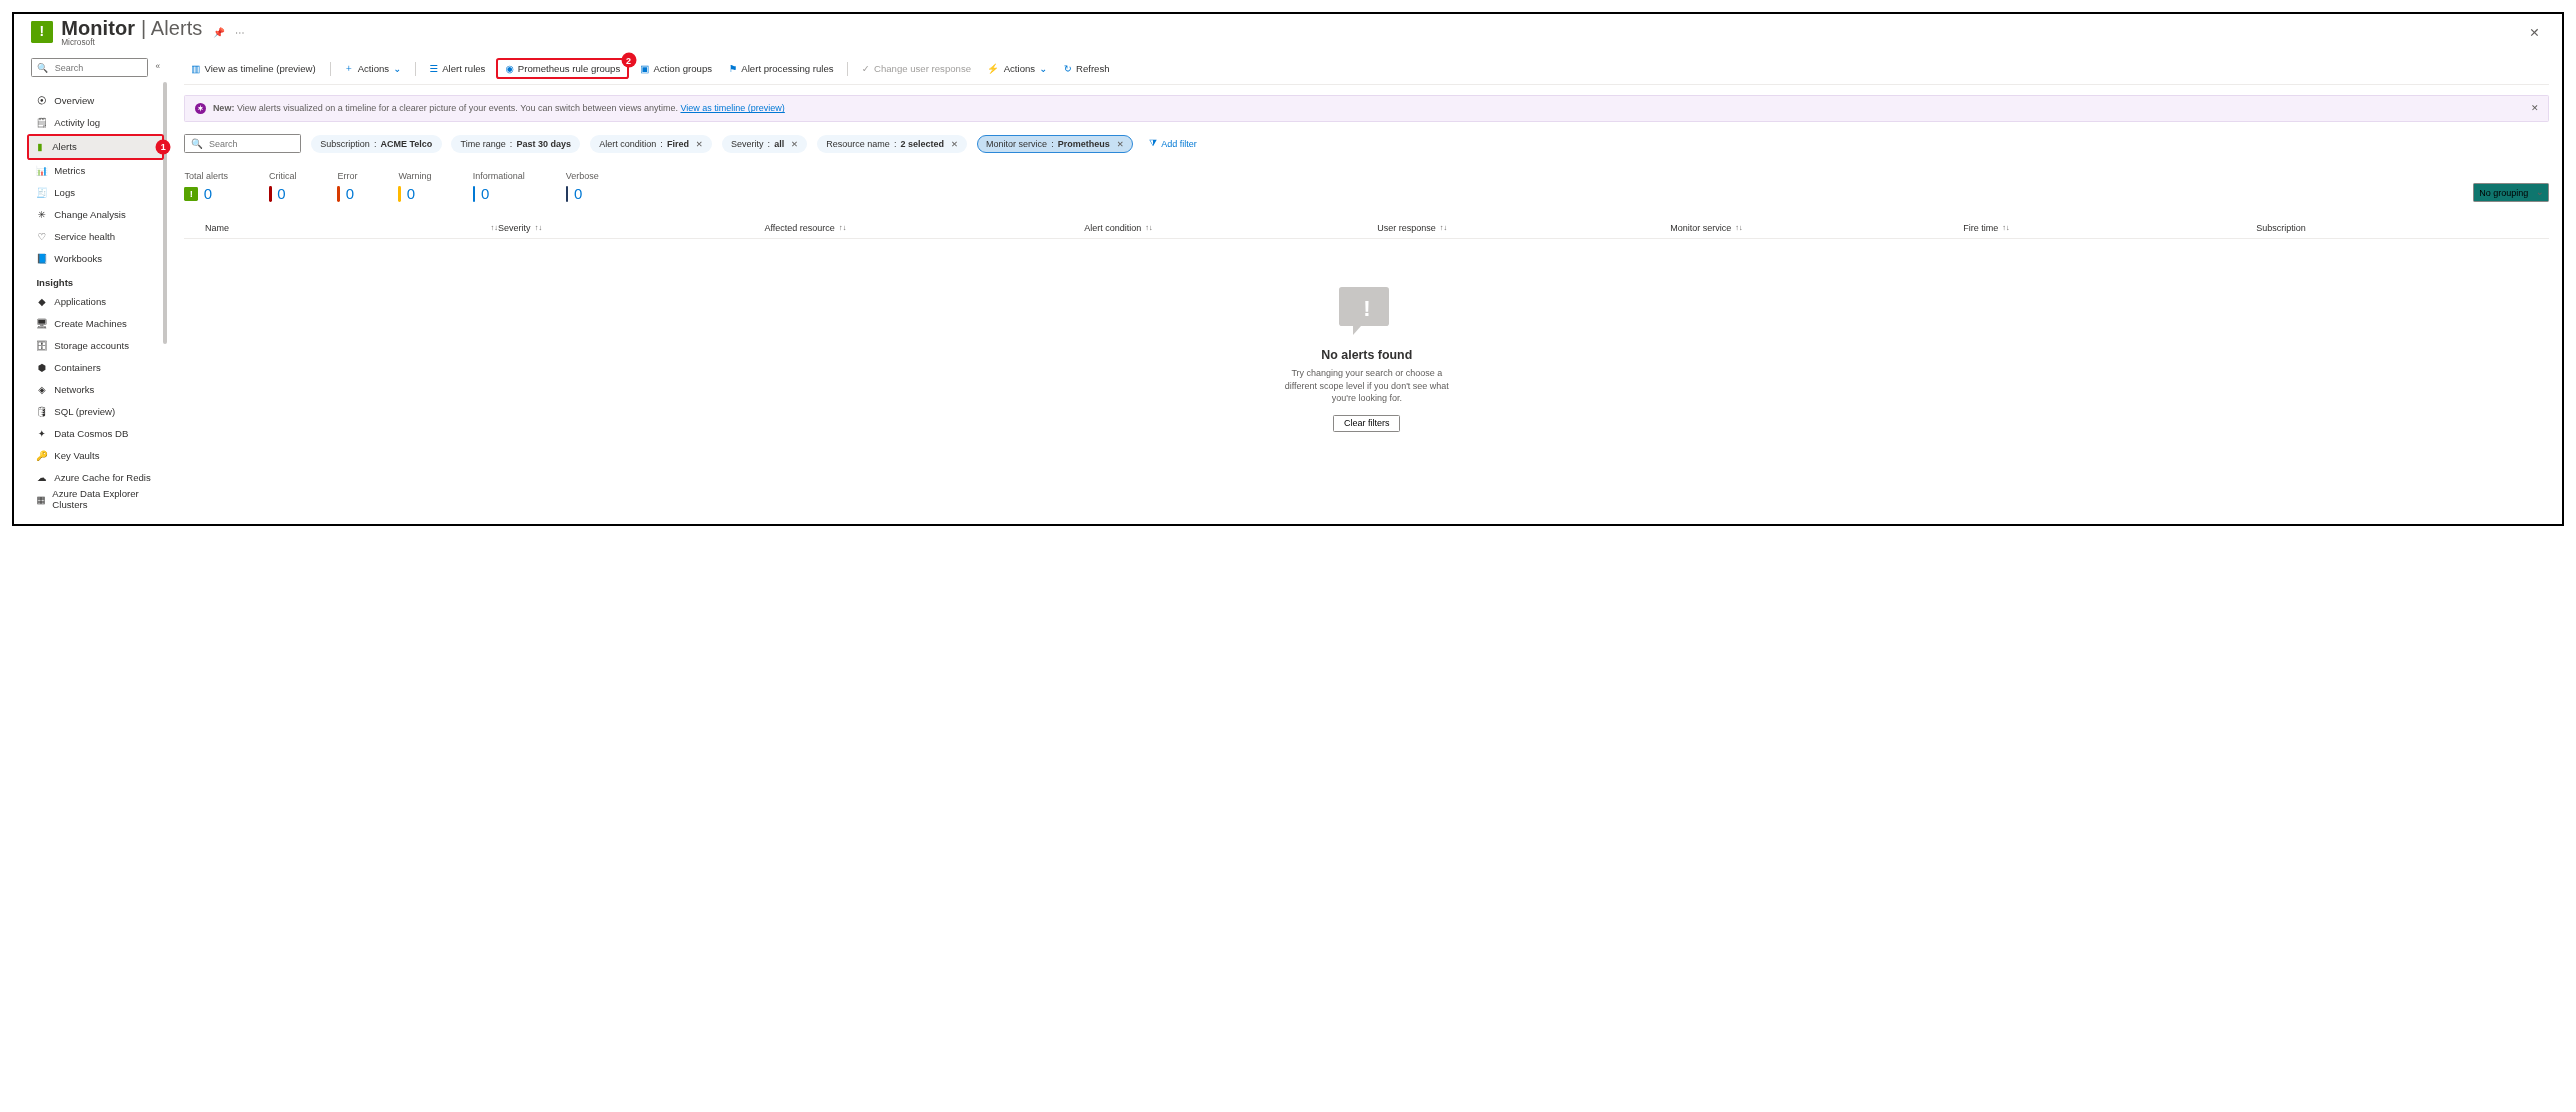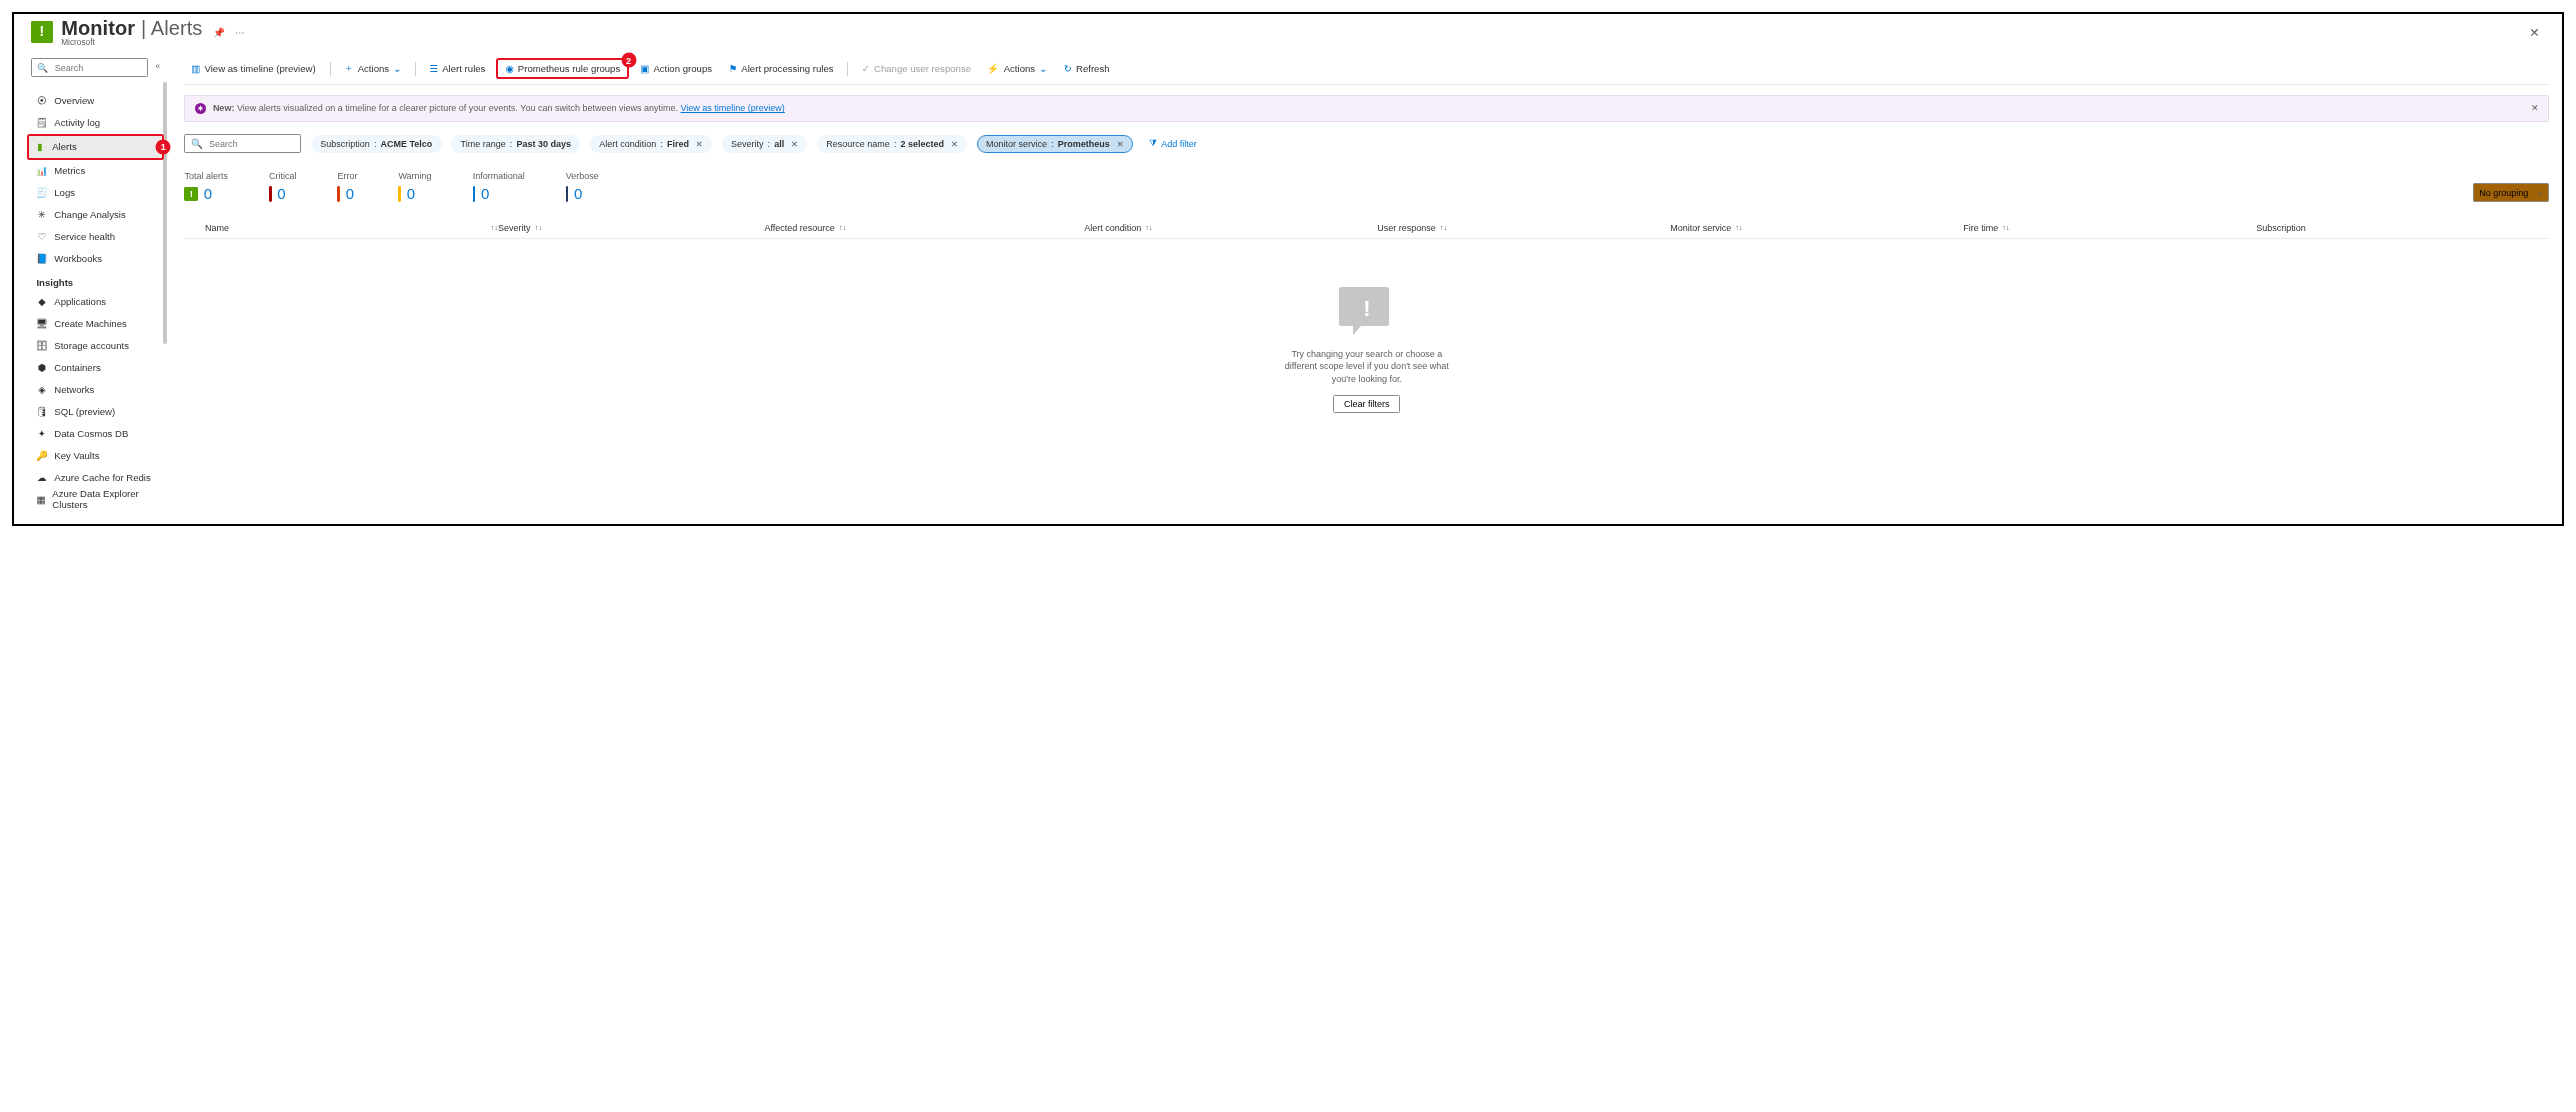--- a/index.html
+++ b/index.html
@@ -85,21 +85,21 @@
   
   .summary-row { display:flex; align-items:flex-end; gap: 41px; margin-top: 18px; }
   .summary-item { display:flex; flex-direction:column;justify-content:space-between; }
   .summary-item .label { font-size:9px; color:var(--muted); margin-bottom: 4.1px;}
   .summary-item .val-wrap { display:flex; align-items:center; gap:5.5px;}
   .summary-item .bar { width:2.8px; height:16.5px; border-radius:1.4px; }
   .summary-item .val { font-size:15px; color: var(--link); font-weight:400; }
   .summary-item .total-icon { width:13.8px;height:13.8px;background:var(--accent-green);border-radius:1.4px;position:relative;}
   .summary-item .total-icon::after{content:"!";color:#fff;font-weight:700;position:absolute;left:50%;top:50%;transform:translate(-50%,-55%);font-size:9.6px;}
   .grouping { margin-left:auto; }
-  .grouping select { height:19px; border:0.7px solid var(--border-strong); border-radius:1.4px; padding:0 19px 0 5.5px; font-size:9px; background:#a16207; appearance:none;}
+  .grouping select { height:19px; border:0.7px solid var(--border-strong); border-radius:1.4px; padding:0 19px 0 5.5px; font-size:9px; background:#0f766e; appearance:none;}
   .grouping-wrap { position:relative; display:inline-block;}
   .grouping-wrap::after { content:"⌄"; position:absolute; right:5.5px; top:2.8px; color:var(--muted); pointer-events:none;}
 
   
   .table-head { display:flex; border-bottom:0.7px solid var(--border); margin-top: 15px; padding: 5.5px 0; color:var(--text); font-size:9px;}
   .th { display:flex; align-items:center; gap:4.1px; cursor:pointer;}
   .th .sort { font-size:7.6px; color:var(--muted);}
   .col-check{width:20.7px;}
   .col-name{flex:1.1;justify-content:space-between;}
   .col-sev{flex:1;}
@@ -402,20 +402,21 @@
         <div class="th col-sub">
             <span>Subscription</span>
           </div>
       </div>
 
       <div class="empty">
         <div class="empty-icon">
           <div class="bubble"></div>
           <div class="mark">!</div>
         </div>
+        <h3>No alerts found</h3>
         <p>Try changing your search or choose a different scope level if you don't see what you're looking for.</p>
         <button>Clear filters</button>
       </div>
 
     </div>
   </div>
 </div>
 
 
 </body></html>

